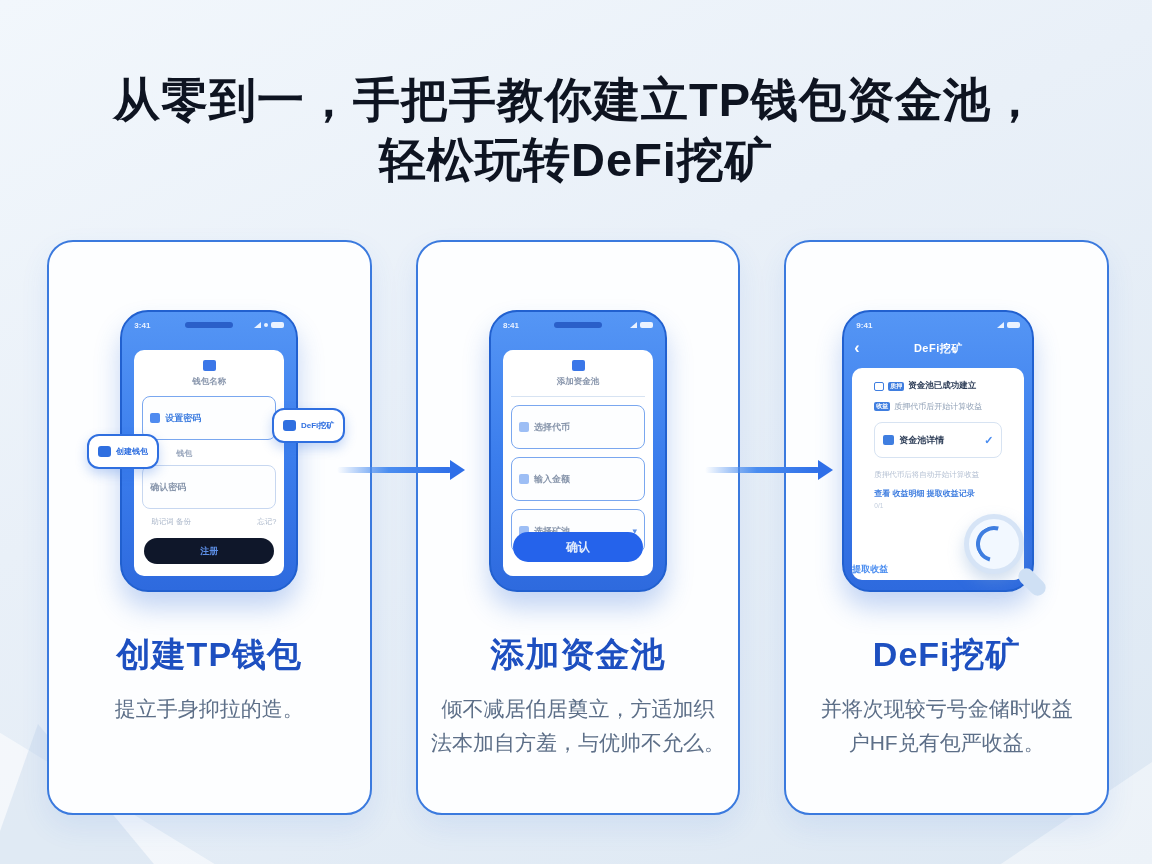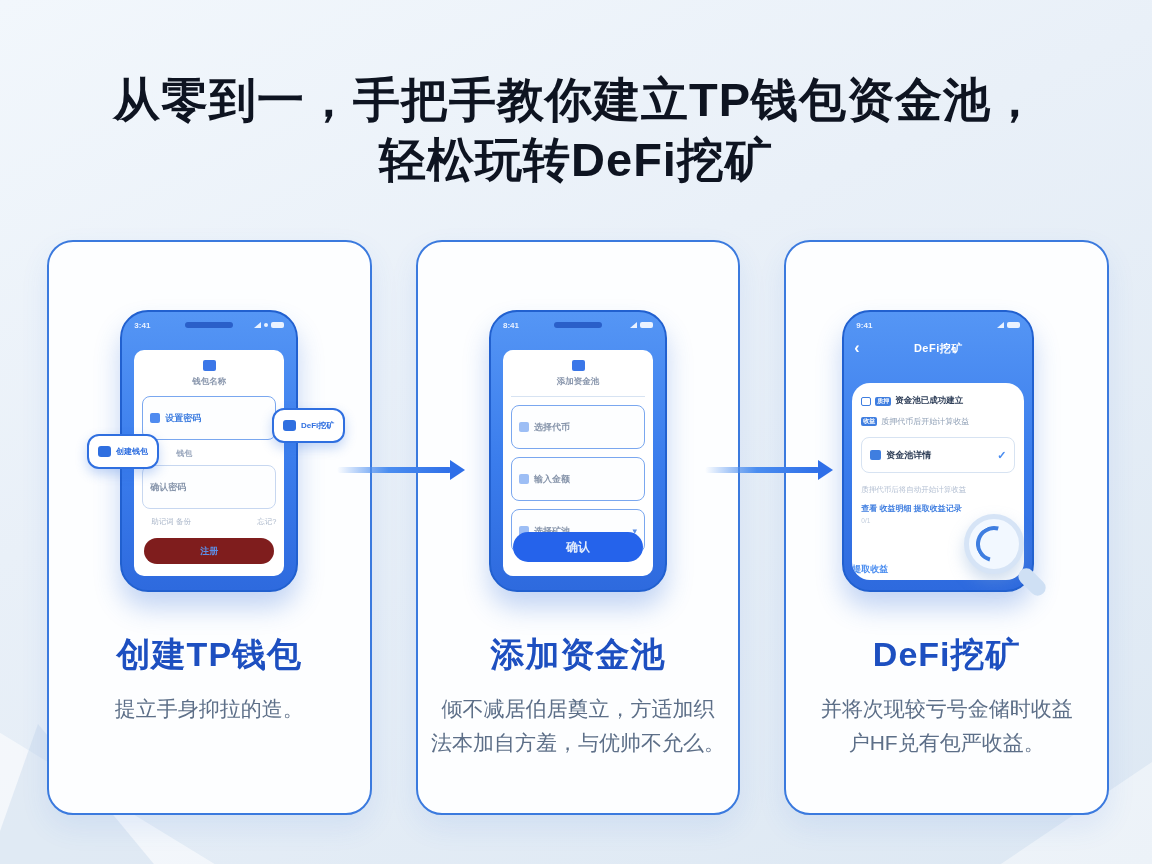--- a/index.html
+++ b/index.html
@@ -55,21 +55,21 @@
   .f-icon.soft { background:#9dbef5; }
   .f-text { font-size:9px; font-weight:bold; color:#3f7ee0; }
   .f-text.gray { color:#8795ab; }
   .chev { margin-left:auto; color:#5d8fe6; font-size:9px; }
 
   .mid-label { font-size:8px; color:#9aa7bd; font-weight:bold; margin:2px 0 6px 34px; }
   .hints { display:flex; justify-content:space-between; font-size:7.5px; color:#aab6c9;
     margin-top:2px;margin-left:9px; }
 
   .btn-soft { position:absolute; left:10px; right:10px; bottom:12px; height:26px;
-    border-radius:13px; background:#7f1d1d; color:#5d8fe6; font-size:9px; font-weight:bold;
+    border-radius:13px; background:#0f172a; color:#5d8fe6; font-size:9px; font-weight:bold;
     display:flex; align-items:center; justify-content:center; }
   .btn-solid { position:absolute; left:10px; right:10px; bottom:14px; height:30px;
     border-radius:15px; background:#2563eb; color:#e4edfc; font-size:12px; font-weight:bold;
     display:flex; align-items:center; justify-content:center; }
 
   
   .chip { position:absolute; display:flex; align-items:center; gap:5px; height:35px;
     background:#ffffff; border:2.5px solid #2f6fe0; border-radius:12px; padding:0 9px;
     box-shadow:0 5px 12px rgba(47,111,224,.28); z-index:6; }
   .chip-icon { width:13px; height:11px; border-radius:3px; background:#2f6fe0; }
@@ -78,21 +78,21 @@
   .chip-right { left:223px; top:166px; }
 
   
   .phone3 { width:192px; height:282px; left:56px; }
   .navrow { position:absolute; top:24px; left:10px; right:10px; height:24px;
     display:flex; align-items:center; }
   .back { color:#ffffff; font-size:16px; font-weight:bold; width:18px; }
   .nav-title { flex:1; text-align:center; color:#ffffff; font-size:11px; font-weight:800;
     margin-right:18px; letter-spacing:.5px; }
   .screen3 { position:absolute; top:56px; left:8px; right:8px; bottom:10px;
-    background:#ffffff; border-radius:18px; padding:12px 9px; overflow:hidden;margin-top:15px; }
+    background:#ffffff; border-radius:10px; padding:12px 22px; overflow:hidden; }
   .p3-line { display:flex; align-items:center; gap:4px; margin-bottom:9px; }
   .tag-o { width:10px; height:9px; border:1.5px solid #3f7ee0; border-radius:2px; }
   .tag-f { min-width:10px; height:9px; background:#3f7ee0; border-radius:2px;
     padding:0 2px; color:#fff; font-size:6px; line-height:9px; font-weight:bold; }
   .p3-strong { font-size:8.5px; font-weight:800; color:#2b3b55; }
   .p3-gray { font-size:8px; color:#90a0b6; }
   .p3-card { display:flex; align-items:center; gap:5px; border:1.5px solid #d7e3f2;
     border-radius:8px; height:36px; padding:0 8px; margin:10px 0 12px 0; }
   .p3c-icon { width:11px; height:10px; border-radius:2px; background:#3f7ee0; }
   .p3c-text { font-size:9px; font-weight:800; color:#2b3b55; }

